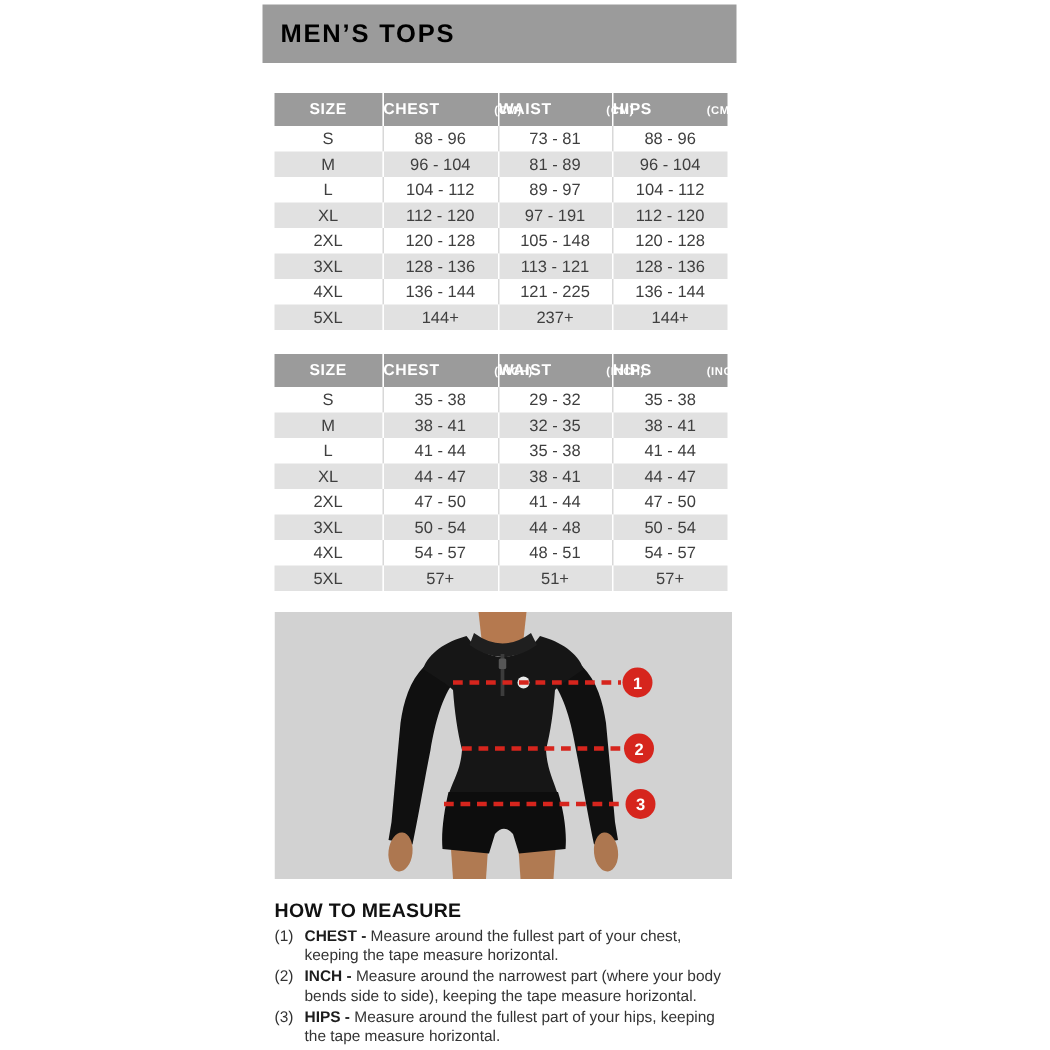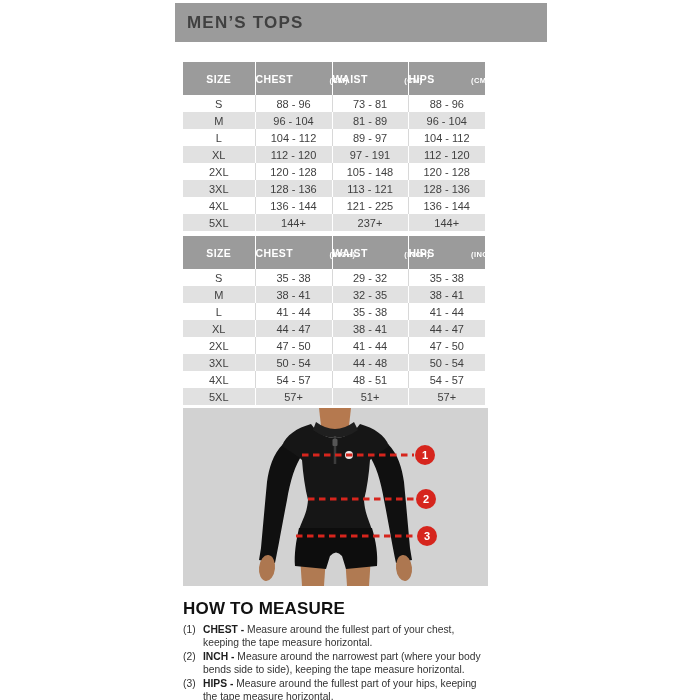--- a/index.html
+++ b/index.html
@@ -2,50 +2,50 @@
 <html style="--accent: #d6251d; --hdr: #9b9b9b; --rowalt: #e1e1e1;"><head>
 <meta charset="utf-8">
 <style>
   :root{ --accent:#d6251d; --hdr:#9b9b9b; --rowalt:#e1e1e1; }
   html,body{margin:0;padding:0;}
   body{
     width:700px;height:700px;background:#ffffff;position:relative;
     font-family:"Liberation Sans", sans-serif; overflow:hidden;
   }
   .banner{
-    position:absolute;left:175px;top:3px;width:372px;height:39px;
-    background:var(--hdr);color:#404040;font-weight:bold;font-size:17px;
+    position:absolute;left:175px;top:3px;width:316px;height:39px;
+    background:var(--hdr);color:#000000;font-weight:bold;font-size:17px;
     line-height:40px;padding-left:12px;box-sizing:border-box;letter-spacing:1.2px;
   }
   table.size-table{
     position:absolute;left:183px;width:302px;border-collapse:collapse;
     table-layout:fixed;font-size:11px;
   }
   #table-cm{top:62px}
   #table-inch{top:236px}
   .size-table th{
-    background:var(--hdr);color:#fff;height:33px;font-size:10.5px;
+    background:var(--hdr);color:#fff;height:22px;font-size:10.5px;
     font-weight:bold;border-left:1px solid #fff;letter-spacing:.4px;padding:0;
   }
   .size-table th:first-child{border-left:none}
   .col-unit{font-size:7.5px;font-weight:bold;margin-left:34px;}
   .size-table td{
     height:17px;text-align:center;color:#3f3f3f;
     border-left:1px solid #d8d8d8;padding:0;
   }
   .size-table td:first-child{border-left:none}
   .size-table tbody tr:nth-child(even){background:var(--rowalt)}
   .size-table tbody tr:nth-child(even) td{border-left-color:#fff}
   .photo{position:absolute;left:183px;top:408px;width:305px;height:178px;}
   .mline{stroke:var(--accent);stroke-width:3;stroke-dasharray:6.5 4.5;}
   .mcircle{fill:var(--accent);}
   .mnum{fill:#fff;font-size:11px;font-weight:bold;text-anchor:middle;
         font-family:"Liberation Sans",sans-serif;}
   .howto{position:absolute;left:183px;top:599px;width:302px;color:#333;}
-  .howto-title{font-size:17px;font-weight:bold;color:#111;margin:0 0 4px 0;letter-spacing:.2px;}
+  .howto-title{font-size:13px;font-weight:bold;color:#111;margin:0 0 4px 0;letter-spacing:.2px;}
   .hti{display:flex;font-size:10.3px;line-height:13px;margin-bottom:1px;}
   .htnum{width:20px;flex:none;}
   .httxt b{color:#1d1d1d;}
 </style>
 </head>
 <body>
 
 <div class="banner">MEN’S TOPS</div>
 
 <table class="size-table" id="table-cm">

